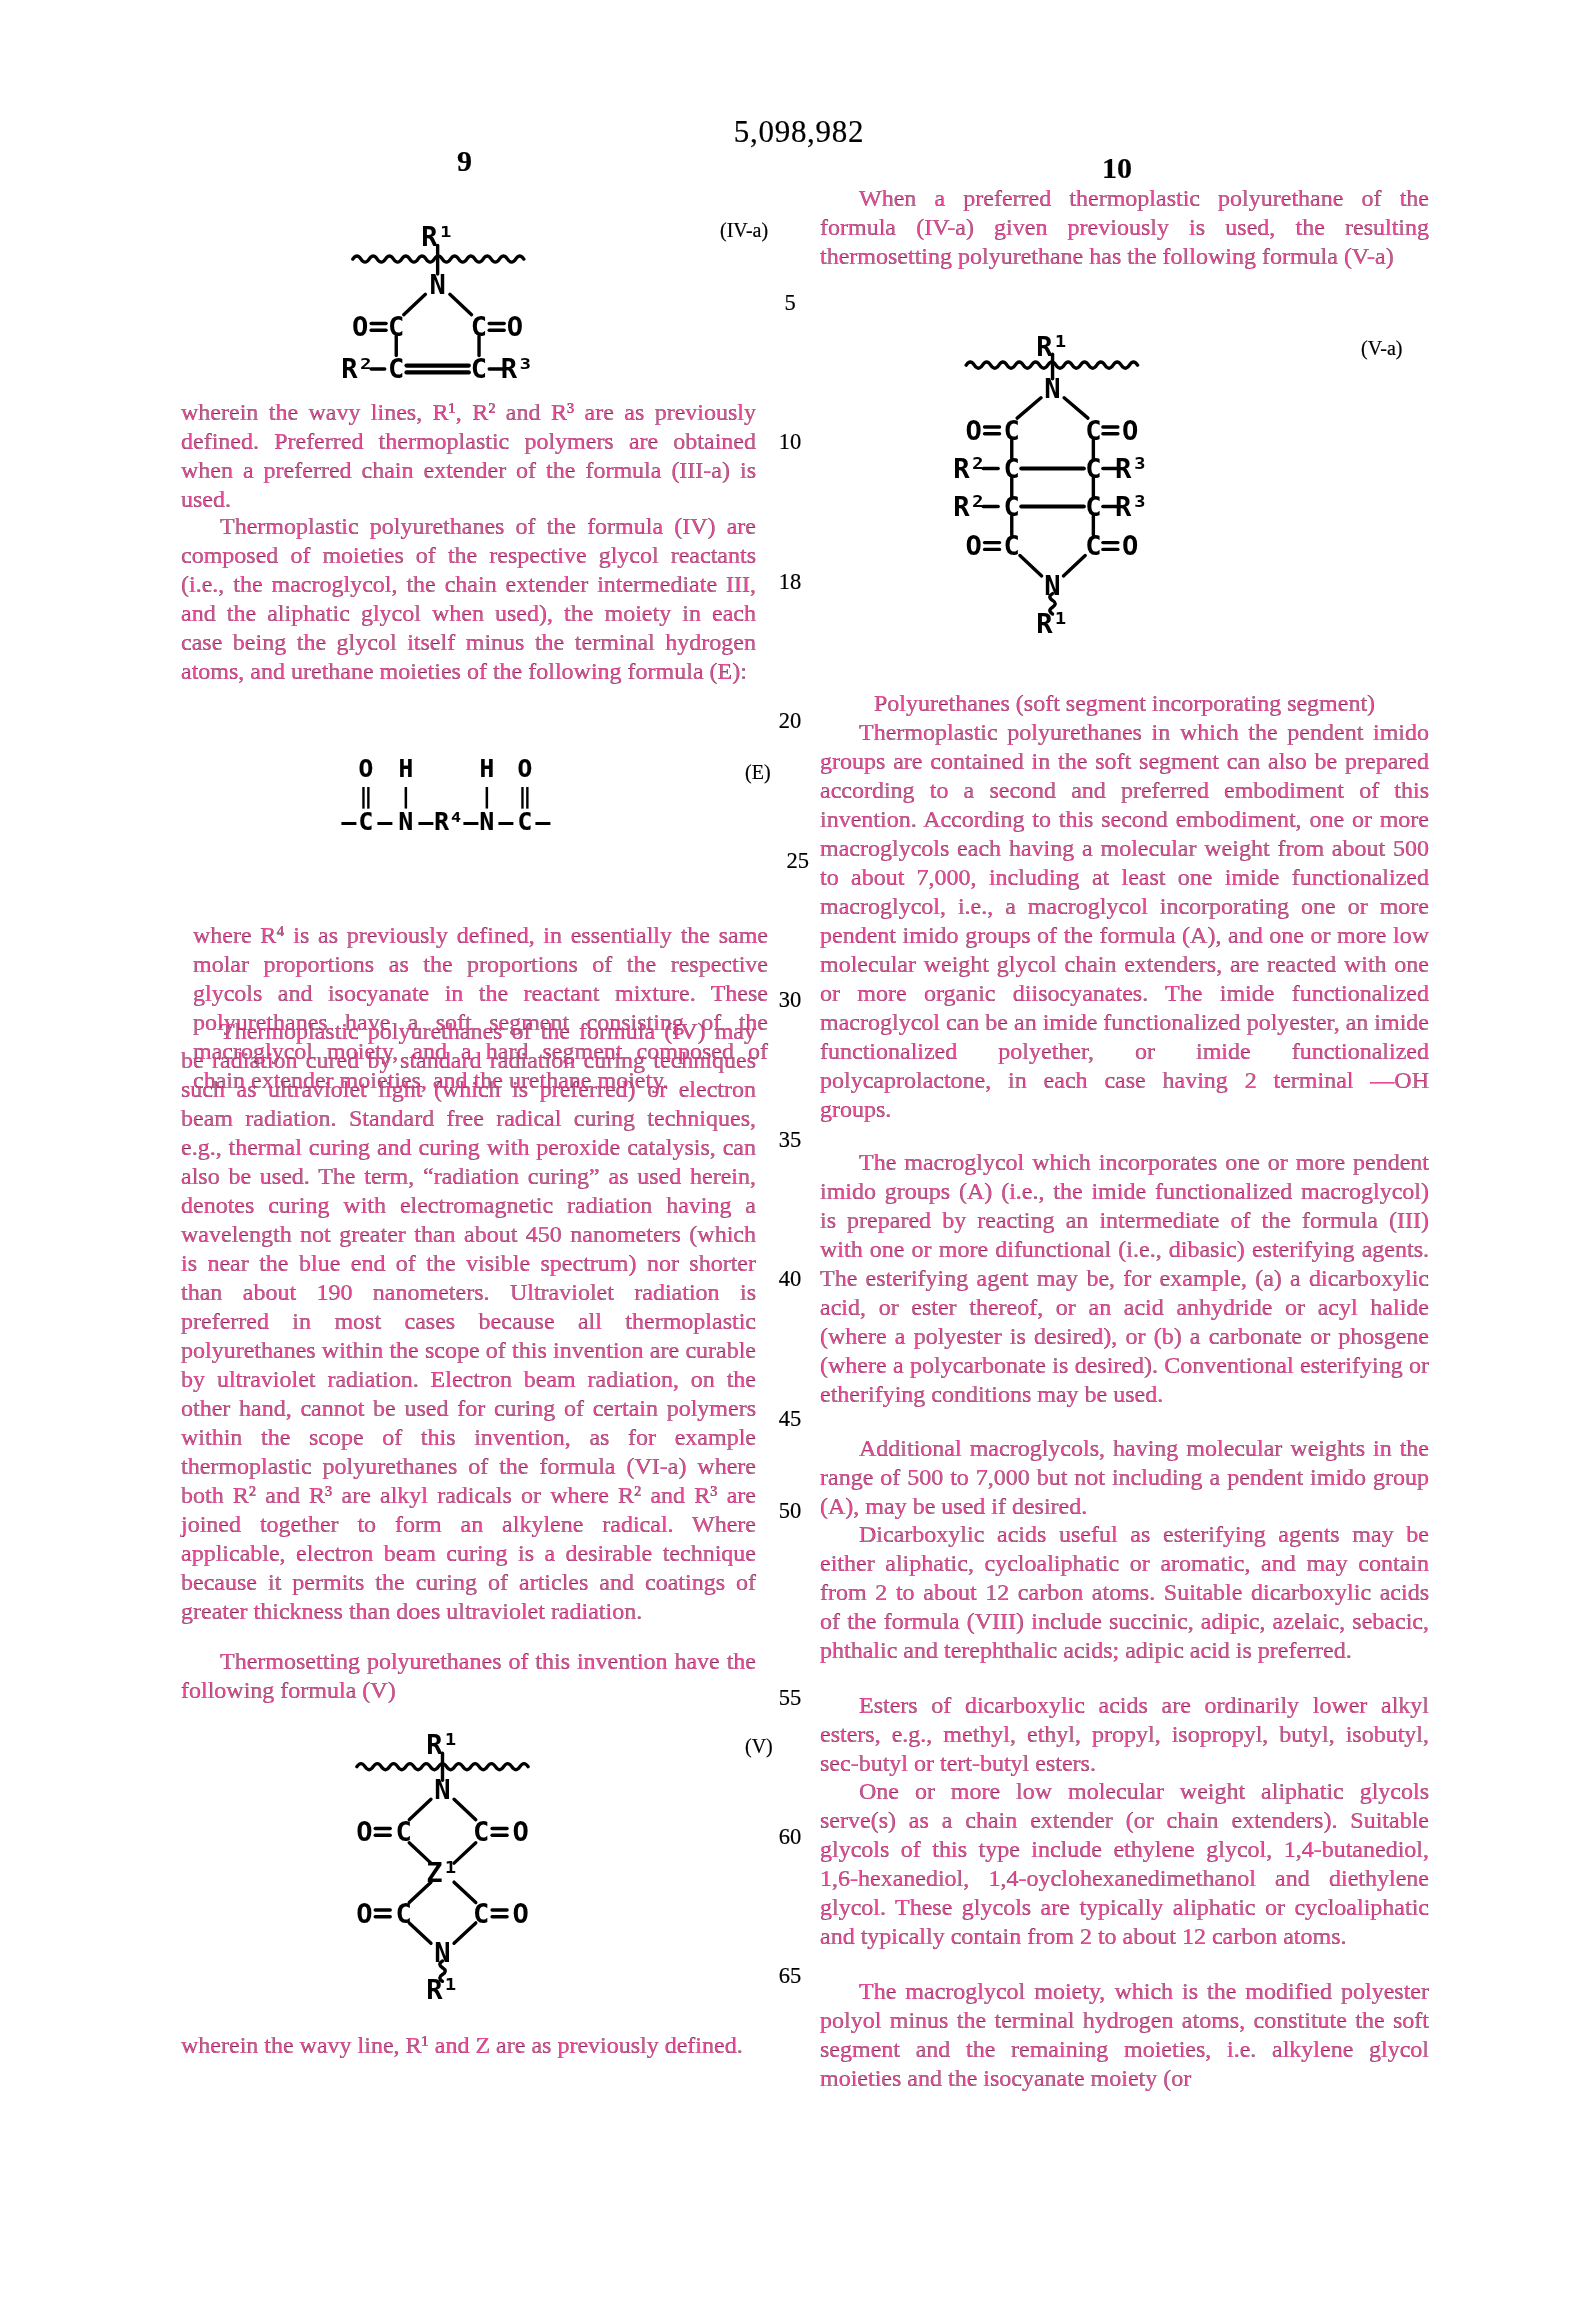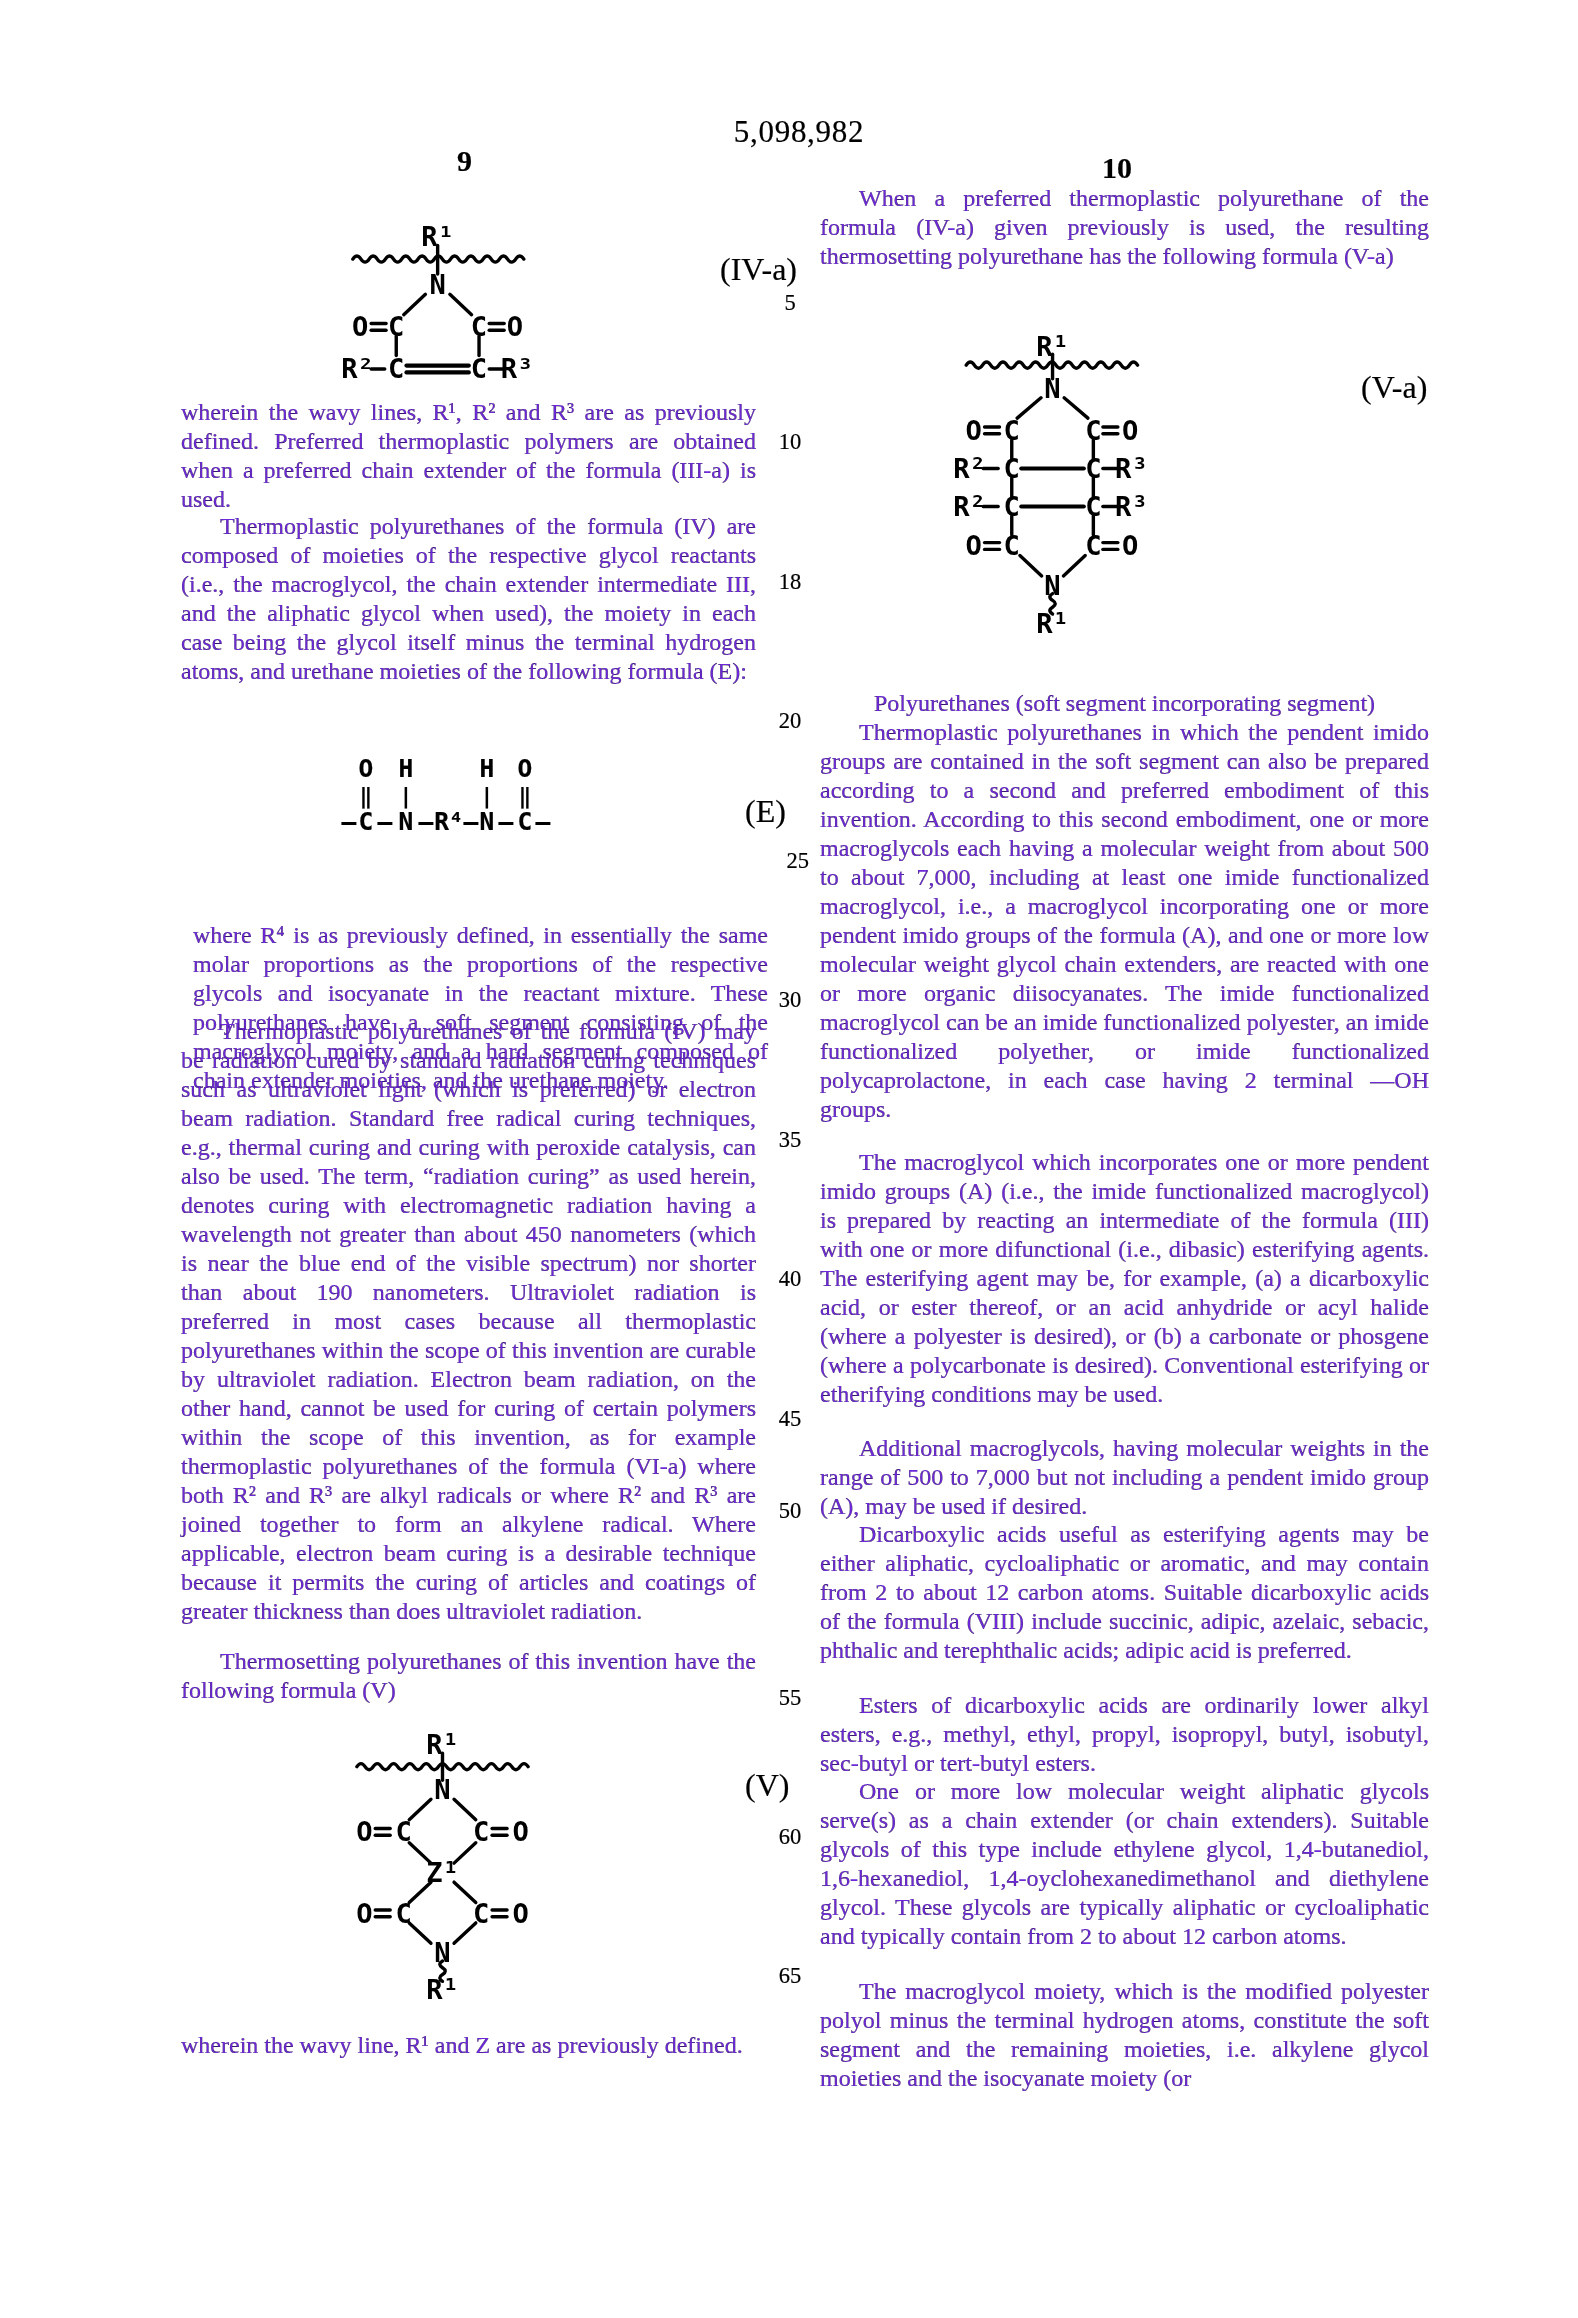--- a/index.html
+++ b/index.html
@@ -5,28 +5,28 @@
   html,body { margin:0; padding:0; background:#e8e8e8; }
   .page {
     position:relative; width:1578px; height:2319px; background:#ffffff;
     font-family:"Liberation Serif","DejaVu Serif",serif; color:#000;
     -webkit-text-stroke:0.2px #000;
     overflow:hidden;
   }
   .abs { position:absolute; }
   .body-text {
     position:absolute; font-size:24px; line-height:29px;
-    text-align:justify; color:#6d28d9;
+    text-align:justify; color:#ec4899;
   }
   .indent { text-indent:39px; }
   .centered { text-align:center; }
   .pagenum { position:absolute; font-size:30px; font-weight:bold; }
   .patnum { position:absolute; font-size:31px; letter-spacing:0.7px; }
   .gutter-num { position:absolute; left:771px; width:38px; text-align:center; font-size:22.5px; }
-  .formula-label { position:absolute; font-size:32px;margin-top:32px; }
+  .formula-label { position:absolute; font-size:20px; }
   .fe { position:absolute; transform:translateX(-50%);
         font-family:"DejaVu Sans Mono","Liberation Mono",monospace;
         font-weight:bold; font-size:24.5px; line-height:24.5px; }
   .fe-bond { font-size:20.4px; }
   svg.struct { position:absolute; overflow:visible; }
   svg.struct text {
     font-family:"DejaVu Sans Mono","Liberation Mono",monospace;
     font-weight:bold; font-size:40px; fill:#000;
     text-anchor:middle; dominant-baseline:central;
   }

